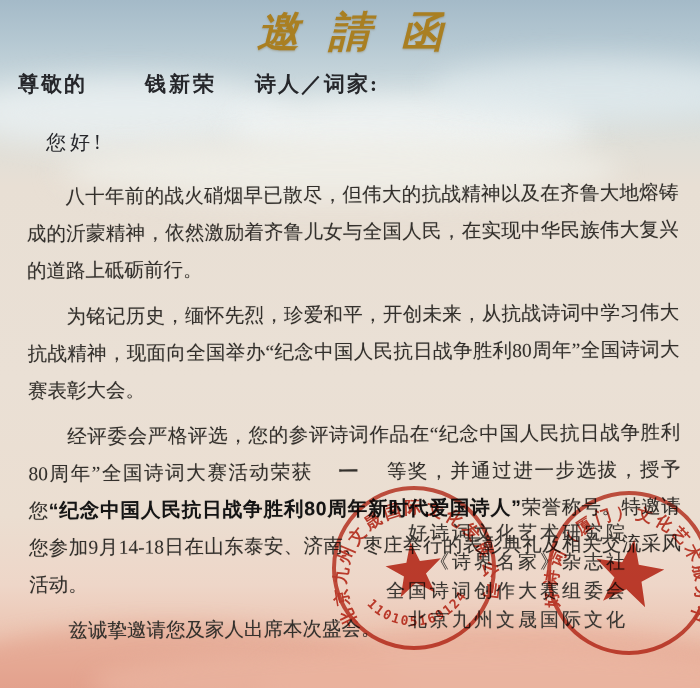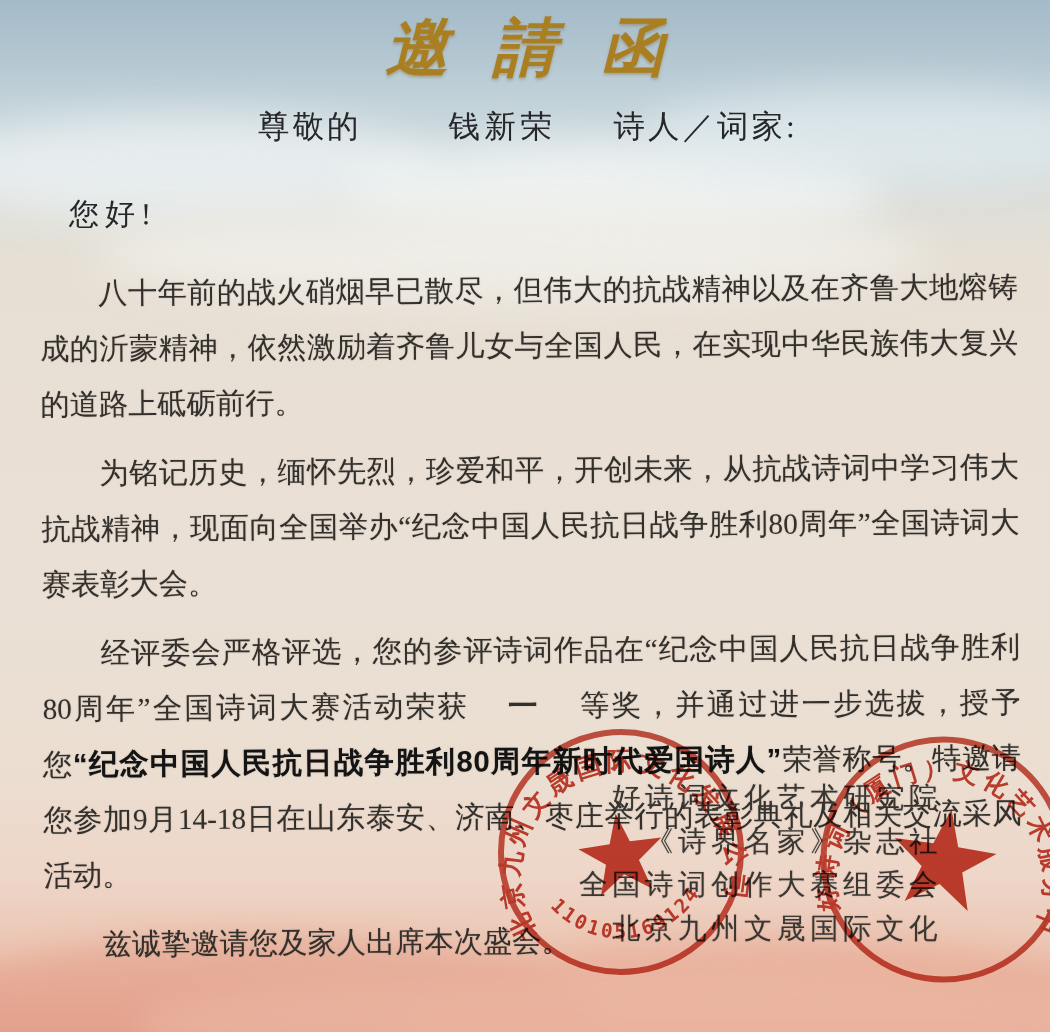--- a/index.html
+++ b/index.html
@@ -28,21 +28,21 @@
 
   .title {
     position:absolute; top:4px; left:0; width:100%;
     text-align:center; font-size:42px; font-weight:bold; font-style:italic;
     color:#a97f22; letter-spacing:30px; padding-left:30px;
     text-shadow:0 1px 2px rgba(120,85,20,.35);
     font-family:"DejaVu Serif", serif;
   }
   .salutation {
     position:absolute; top:70px; left:18px; right:14px;
-    font-size:21px; font-weight:normal; color:#26272b; letter-spacing:2px;text-align:center;
+    font-size:21px; font-weight:bold; color:#26272b; letter-spacing:2px;
   }
   .salutation .name { margin:0 38px 0 58px; letter-spacing:3px; }
   .greeting {
     position:absolute; top:129px; left:46px;
     font-size:20px; font-weight:normal; color:#26272b; letter-spacing:4px;
   }
   .content {
     position:absolute; top:176px; left:28px; right:20px;
     font-size:19.5px; line-height:37px; color:#33302c;
     text-align:justify; transform:rotate(-0.4deg);

